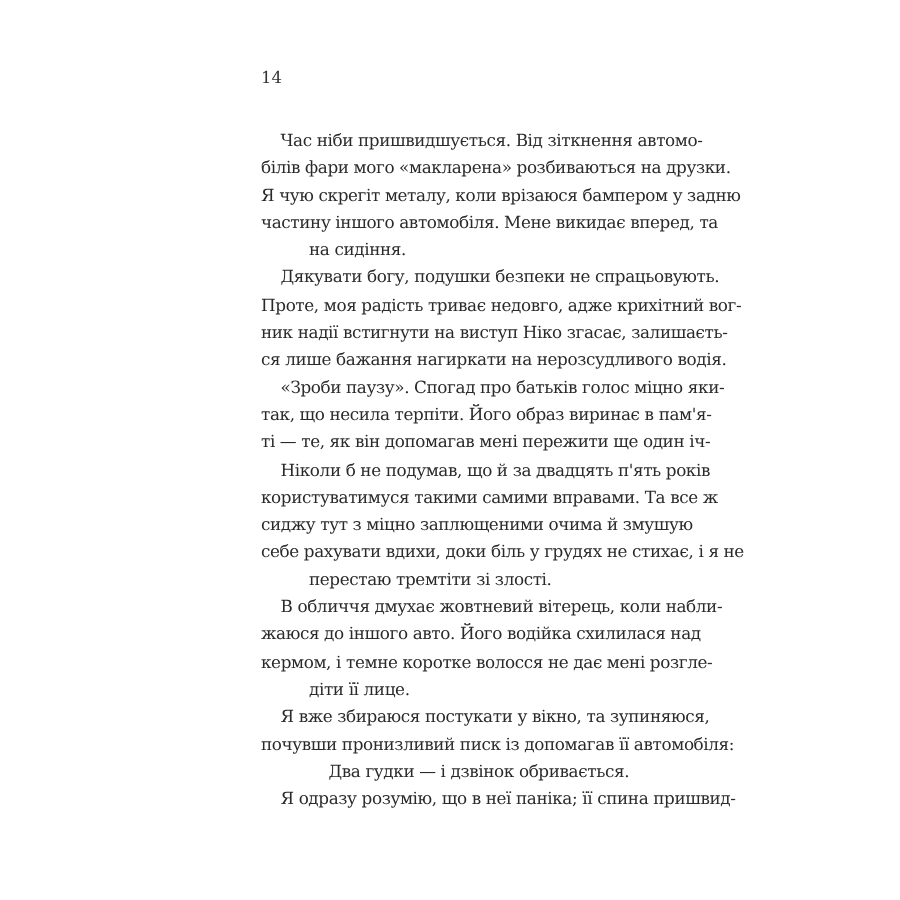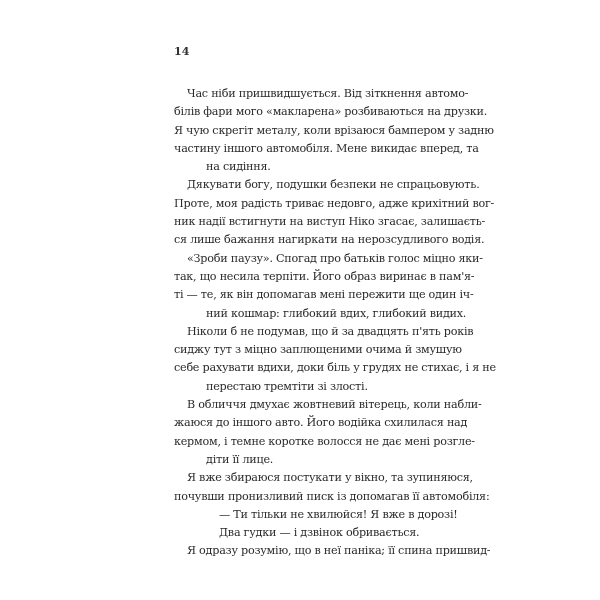--- a/index.html
+++ b/index.html
@@ -3,21 +3,21 @@
 <meta charset="utf-8">
 <style>
   html, body { margin: 0; padding: 0; }
   body {
     width: 600px; height: 600px; background: #ffffff; position: relative; overflow: hidden;
     font-family: "DejaVu Serif", "Liberation Serif", serif;
     color: #2a2a2a;
   }
   .page-number {
     position: absolute; left: 174px; top: 45px;
-    font-size: 11px; line-height: 14px; color: #333; font-weight: bold;
+    font-size: 11px; line-height: 14px; color: #333;
   }
   .text-block {
     position: absolute; left: 174px; top: 85px; width: 272px;
   }
   .line {
     display: block; white-space: nowrap;
     font-size: 11.2px; line-height: 18.3px; height: 18.3px;
     text-align: justify; text-align-last: justify;
     letter-spacing: -0.25px;
   }
@@ -43,45 +43,42 @@
     <span class="line indent">Дякувати богу, подушки безпеки не спрацьовують.</span>
     <span class="line">Проте, моя радість триває недовго, адже крихітний вог-</span>
     <span class="line">ник надії встигнути на виступ Ніко згасає, залишаєть-</span>
     <span class="line">ся лише бажання нагиркати на нерозсудливого водія.</span>
   </div>
 
   <div>
     <span class="line indent">«Зроби паузу». Спогад про батьків голос міцно яки-</span>
     <span class="line">так, що несила терпіти. Його образ виринає в пам'я-</span>
     <span class="line">ті — те, як він допомагав мені пережити ще один іч-</span>
-    <span class="line last">ний кошмар: глибокий вдих, глибокий видих.</span>
   </div>
 
   <div>
     <span class="line indent">Ніколи б не подумав, що й за двадцять п'ять років</span>
+    <span class="line">користуватимуся такими самими вправами. Та все ж</span>
     <span class="line">сиджу тут з міцно заплющеними очима й змушую</span>
     <span class="line">себе рахувати вдихи, доки біль у грудях не стихає, і я не</span>
     <span class="line last">перестаю тремтіти зі злості.</span>
   </div>
 
   <div>
     <span class="line indent">В обличчя дмухає жовтневий вітерець, коли набли-</span>
     <span class="line">жаюся до іншого авто. Його водійка схилилася над</span>
     <span class="line">кермом, і темне коротке волосся не дає мені розгле-</span>
     <span class="line last">діти її лице.</span>
   </div>
 
   <div>
     <span class="line indent">Я вже збираюся постукати у вікно, та зупиняюся,</span>
     <span class="line">почувши пронизливий писк із допомагав її автомобіля:</span>
   </div>
 
-  <div>
-    <span class="line indent last">— Ти тільки не хвилюйся! Я вже в дорозі!</span>
-  </div>
 
   <div>
     <span class="line indent last">Два гудки — і дзвінок обривається.</span>
   </div>
 
   <div>
     <span class="line indent">Я одразу розумію, що в неї паніка; її спина пришвид-</span>
 
   </div>
 

